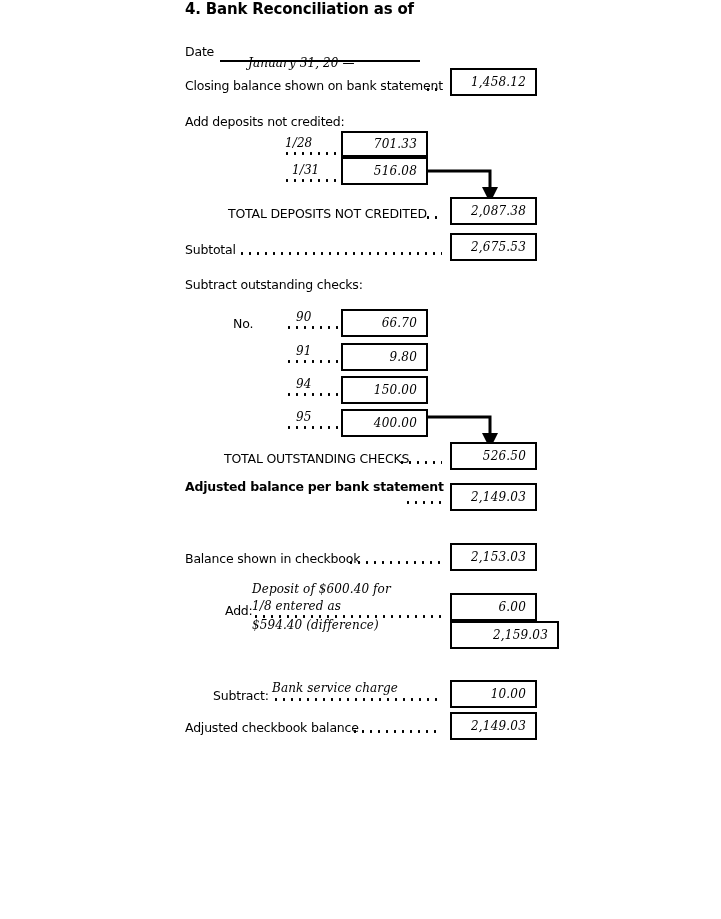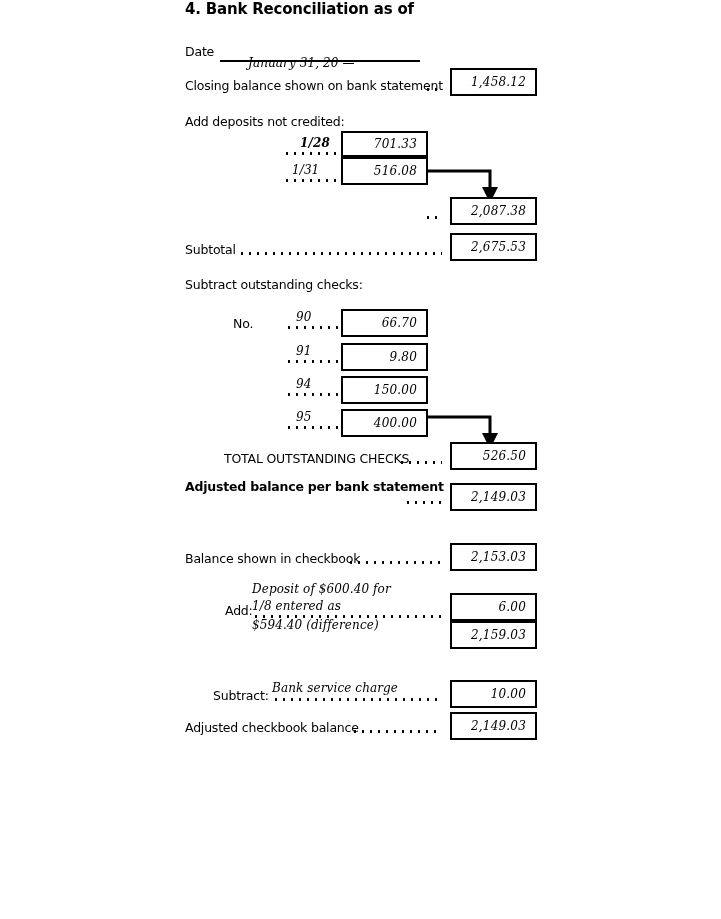--- a/index.html
+++ b/index.html
@@ -106,37 +106,38 @@
   <div class="date-rule" style="left:220px; top:60px; width:200px;"></div>
 
   <div class="lbl" style="left:185px; top:78px;">Closing balance shown on bank statement</div>
   <div class="dots" style="left:424px; top:88px; width:18px;"></div>
   <div class="vbox" style="left:450px; top:68px; width:87px; height:28px;">
     <span class="amt">1,458.12</span>
   </div>
 
   <div class="lbl" style="left:185px; top:114px;">Add deposits not credited:</div>
 
-  <div class="hand" style="left:300px; top:136px;font-weight:bold;">1/28</div>
+  <div class="hand" style="left:285px; top:136px;">1/28</div>
   <div class="dots" style="left:283px; top:152px; width:57px;"></div>
   <div class="vbox" style="left:341px; top:131px; width:87px; height:26px;">
     <span class="amt">701.33</span>
   </div>
 
   <div class="hand" style="left:292px; top:163px;">1/31</div>
   <div class="dots" style="left:283px; top:179px; width:57px;"></div>
   <div class="vbox" style="left:341px; top:157px; width:87px; height:28px;">
     <span class="amt">516.08</span>
   </div>
 
   <svg class="arrow-svg" style="left:428px; top:163px; width:80px; height:46px;" viewBox="0 0 80 46">
     <path d="M0,8 L62,8 L62,26" stroke="#000" stroke-width="3" fill="none"></path>
     <path d="M54,24 L70,24 L62,40 Z" fill="#000"></path>
   </svg>
 
+  <div class="lbl" style="left:228px; top:206px;">TOTAL DEPOSITS NOT CREDITED</div>
   <div class="dots" style="left:424px; top:216px; width:18px;"></div>
   <div class="vbox" style="left:450px; top:197px; width:87px; height:28px;">
     <span class="amt">2,087.38</span>
   </div>
 
   <div class="lbl" style="left:185px; top:242px;">Subtotal</div>
   <div class="dots" style="left:238px; top:252px; width:204px;"></div>
   <div class="vbox" style="left:450px; top:233px; width:87px; height:28px;">
     <span class="amt">2,675.53</span>
   </div>
@@ -193,21 +194,21 @@
   </div>
 
   <div class="lbl" style="left:225px; top:603px;">Add:</div>
   <div class="hand" style="left:252px; top:582px;">Deposit of $600.40 for</div>
   <div class="hand" style="left:252px; top:599px;">1/8 entered as</div>
   <div class="dots" style="left:252px; top:615px; width:190px;"></div>
   <div class="hand" style="left:252px; top:618px;">$594.40 (difference)</div>
   <div class="vbox" style="left:450px; top:593px; width:87px; height:28px;">
     <span class="amt">6.00</span>
   </div>
-  <div class="vbox" style="left:450px; top:621px; width:87px; height:28px;align-items:center;">
+  <div class="vbox" style="left:450px; top:621px; width:109px; height:28px;align-items:center;">
     <span class="amt">2,159.03</span>
   </div>
 
   <div class="lbl" style="left:213px; top:688px;">Subtract:</div>
   <div class="hand" style="left:272px; top:681px;">Bank service charge</div>
   <div class="dots" style="left:272px; top:698px; width:170px;"></div>
   <div class="vbox" style="left:450px; top:680px; width:87px; height:28px;">
     <span class="amt">10.00</span>
   </div>
 

